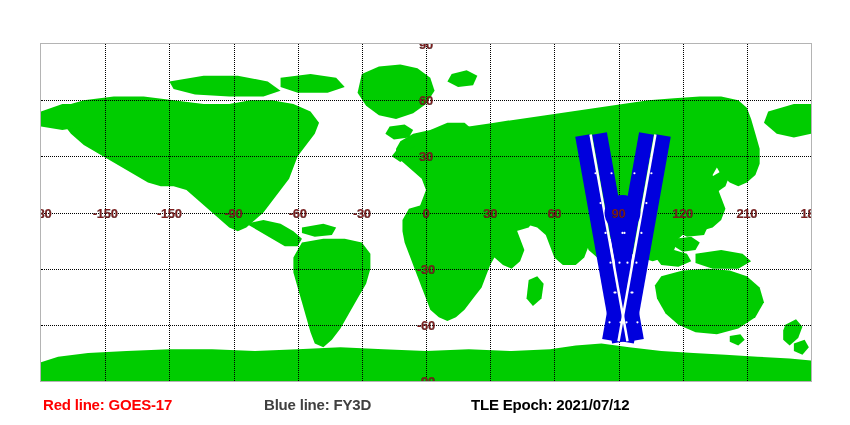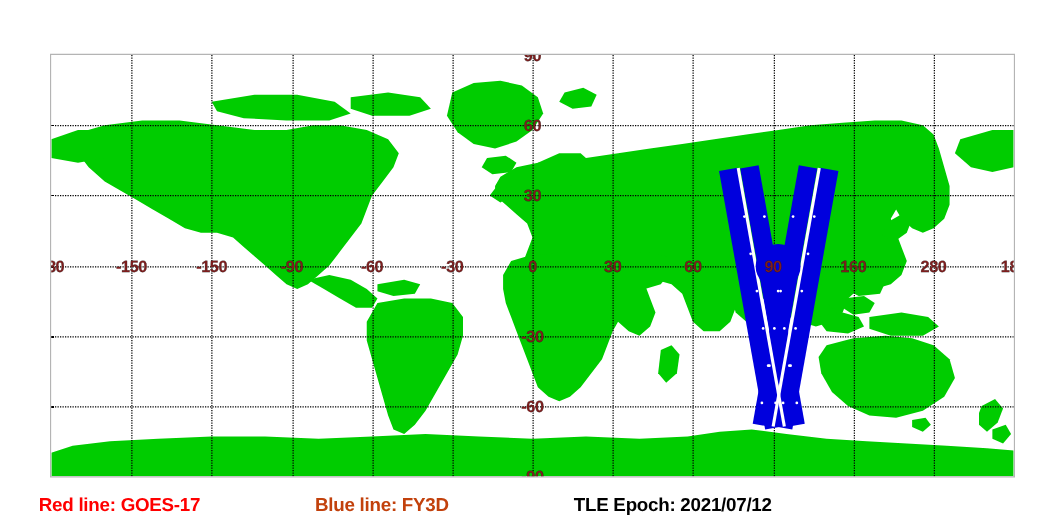--- a/index.html
+++ b/index.html
@@ -53,21 +53,21 @@
   }
   .tick-lon{transform:translate(-50%,-50%);}
   .tick-lat{transform:translate(-50%,-50%);}
 
   
   .sat-layer{position:absolute;left:0;top:0;width:100%;height:100%;pointer-events:none;}
 
   
   #legend{
     position:absolute;
-    left:4px;top:392px;
+    left:16px;top:392px;
     width:722px;height:33px;text-decoration:underline;
   }
   .legend-entry{
     position:absolute;
     top:4px;
     font-family:"Liberation Sans",sans-serif;
     font-size:15px;
     font-weight:bold;
     white-space:nowrap;
     letter-spacing:-0.2px;
@@ -243,33 +243,33 @@
 
       <span class="tick-label tick-lon" style="left:8.333%;top:50%">-150</span>
       <span class="tick-label tick-lon" style="left:16.667%;top:50%">-150</span>
       <span class="tick-label tick-lon" style="left:25%;top:50%">-90</span>
       <span class="tick-label tick-lon" style="left:33.333%;top:50%">-60</span>
       <span class="tick-label tick-lon" style="left:41.667%;top:50%">-30</span>
       <span class="tick-label tick-lon" style="left:50%;top:50%">0</span>
       <span class="tick-label tick-lon" style="left:58.333%;top:50%">30</span>
       <span class="tick-label tick-lon" style="left:66.667%;top:50%">60</span>
       <span class="tick-label tick-lon" style="left:75%;top:50%">90</span>
-      <span class="tick-label tick-lon" style="left:83.333%;top:50%">160</span>
-      <span class="tick-label tick-lon" style="left:91.667%;top:50%">280</span>
+      <span class="tick-label tick-lon" style="left:83.333%;top:50%">120</span>
+      <span class="tick-label tick-lon" style="left:91.667%;top:50%">210</span>
       <span class="tick-label tick-lon" style="left:100%;top:50%">180</span>
       <span class="tick-label tick-lon" style="left:0%;top:50%">180</span>
 
       <span class="tick-label tick-lat" style="left:50%;top:0%">90</span>
       <span class="tick-label tick-lat" style="left:50%;top:16.667%">60</span>
       <span class="tick-label tick-lat" style="left:50%;top:33.333%">30</span>
       <span class="tick-label tick-lat" style="left:50%;top:66.667%">-30</span>
       <span class="tick-label tick-lat" style="left:50%;top:83.333%">-60</span>
       <span class="tick-label tick-lat" style="left:50%;top:100%">-90</span>
     </div>
 
   </div>
 </div>
 
 <div id="legend">
   <span class="legend-entry" id="legend-red" style="color:#ff0000">Red line: GOES-17</span>
-  <span class="legend-entry" id="legend-blue" style="color:#c2410c">Blue line: FY3D</span>
+  <span class="legend-entry" id="legend-blue" style="color:#404040">Blue line: FY3D</span>
   <span class="legend-entry" id="legend-epoch" style="color:#000000">TLE Epoch: 2021/07/12</span>
 </div>
 
 </body></html>

